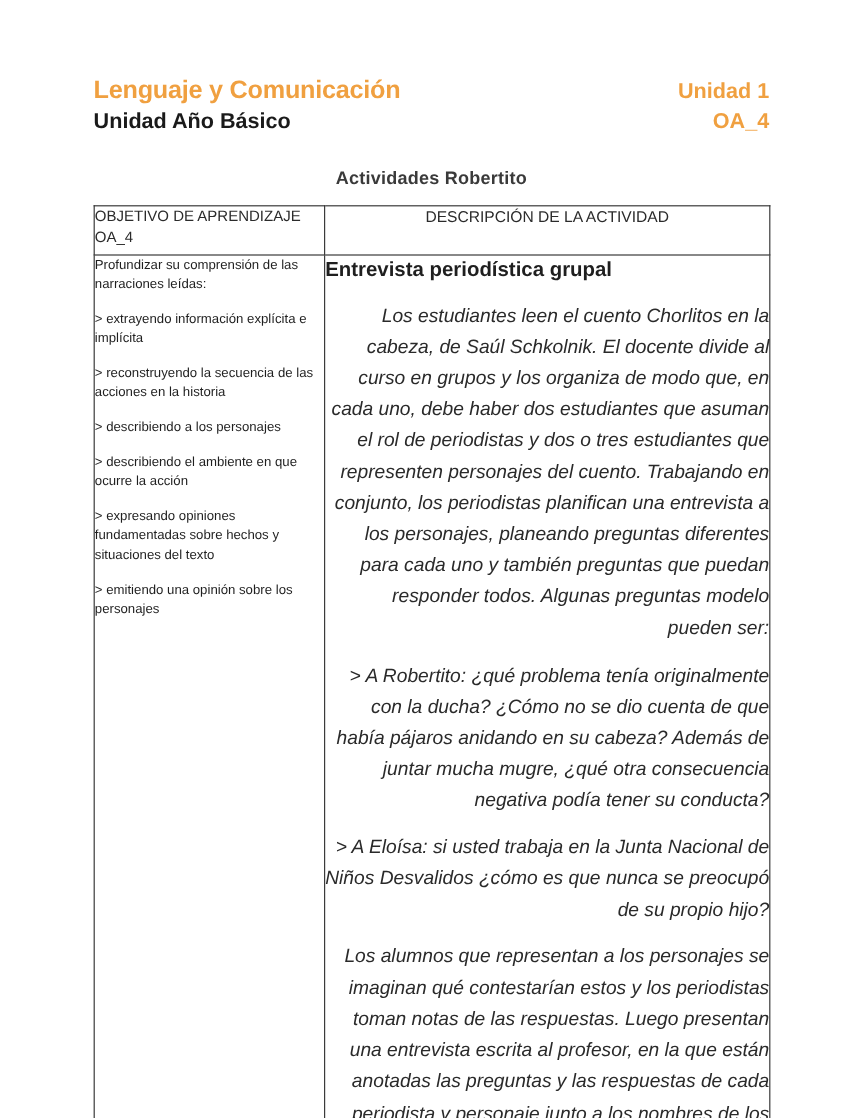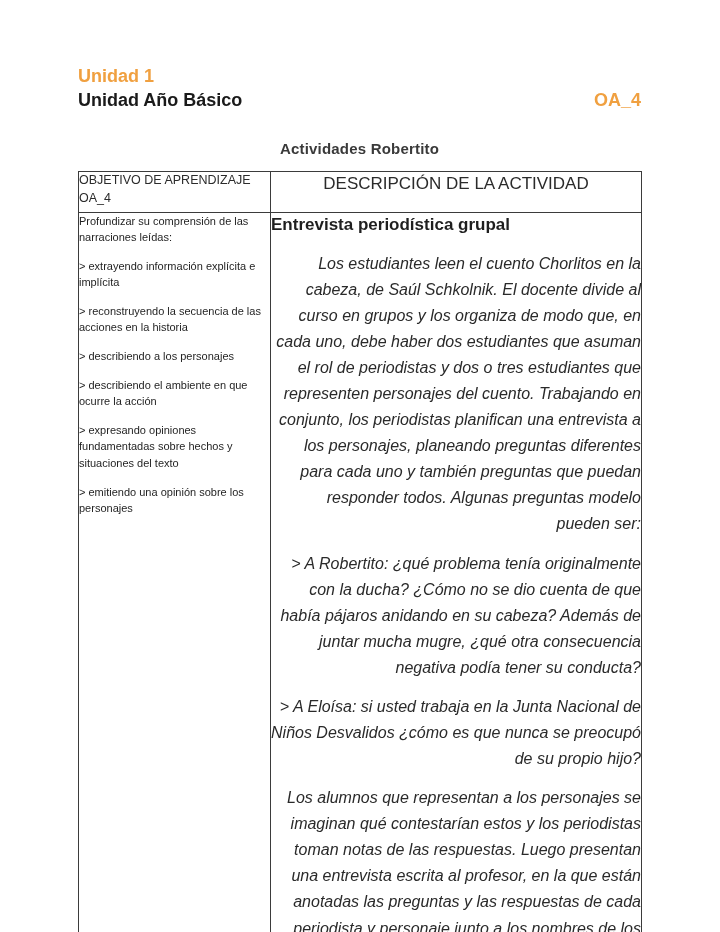--- a/index.html
+++ b/index.html
@@ -105,21 +105,21 @@
     padding: 8px 9px 10px 9px;
     font-size: 12.5px;
     font-weight: normal;
     text-align: left;
     line-height: 1.42;
     color: #2b2b2b;
     height: 40px;
   }
   .th-description {
     padding: 8px 9px 10px 9px;
-    font-size: 17px;
+    font-size: 13px;
     font-weight: normal;
     text-align: center;
     line-height: 1.42;
     color: #2b2b2b;
   }
 
   .td-objective {
     padding: 9px 10px 12px 9px;
     height: 584px;
   }
@@ -159,20 +159,21 @@
   }
   .desc-para:last-child { margin-bottom: 0; }
 </style>
 </head>
 <body>
 
 <div class="page">
 
   <div class="doc-header">
     <div class="header-row">
+      <div class="subject-title">Lenguaje y Comunicación</div>
       <div class="unit-label">Unidad 1</div>
     </div>
     <div class="header-row">
       <div class="grade-title">Unidad Año Básico</div>
       <div class="oa-label">OA_4</div>
     </div>
   </div>
 
   <div class="section-title">Actividades Robertito</div>
 

